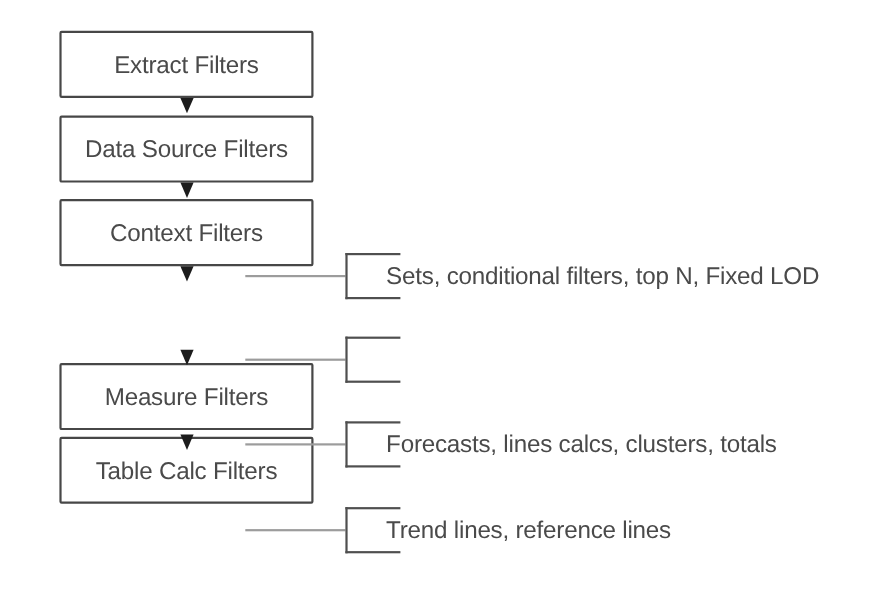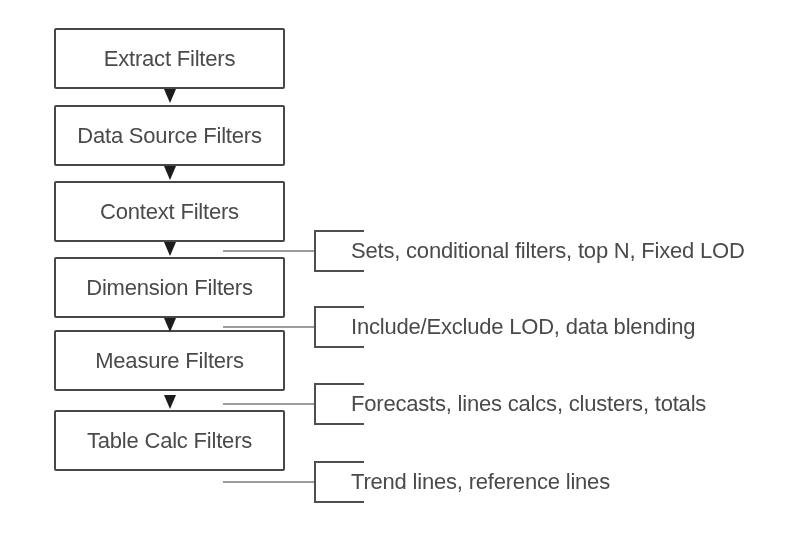--- a/index.html
+++ b/index.html
@@ -86,44 +86,40 @@
 
   <div class="flow-box" style="top:28px">
     <span class="label">Extract Filters</span>
   </div>
   <div class="flow-box" style="top:105px">
     <span class="label">Data Source Filters</span>
   </div>
   <div class="flow-box" style="top:181px">
     <span class="label">Context Filters</span>
   </div>
-  <div class="flow-box" style="top:257px">
-    <span class="label">Dimension Filters</span>
-  </div>
   <div class="flow-box" style="top:330px">
     <span class="label">Measure Filters</span>
   </div>
-  <div class="flow-box" style="top:410px">
+  <div class="flow-box" style="top:397px">
     <span class="label">Table Calc Filters</span>
   </div>
 
   <div class="down-arrow" style="top:89px"></div>
   <div class="down-arrow" style="top:166px"></div>
   <div class="down-arrow" style="top:242px"></div>
   <div class="down-arrow" style="top:318px"></div>
   <div class="down-arrow" style="top:395px"></div>
 
   <div class="connector" style="top:250px"></div>
   <div class="connector" style="top:326px"></div>
   <div class="connector" style="top:403px"></div>
   <div class="connector" style="top:481px"></div>
 
   <div class="bracket" style="top:230px"></div>
   <div class="bracket" style="top:306px"></div>
   <div class="bracket" style="top:383px"></div>
   <div class="bracket" style="top:461px"></div>
 
   <div class="annotation" style="top:236px">Sets, conditional filters, top N, Fixed LOD</div>
-  <div class="annotation" style="top:312px">Include/Exclude LOD, data blending</div>
   <div class="annotation" style="top:389px">Forecasts, lines calcs, clusters, totals</div>
   <div class="annotation" style="top:467px">Trend lines, reference lines</div>
 
 </div>
 
 </body></html>

